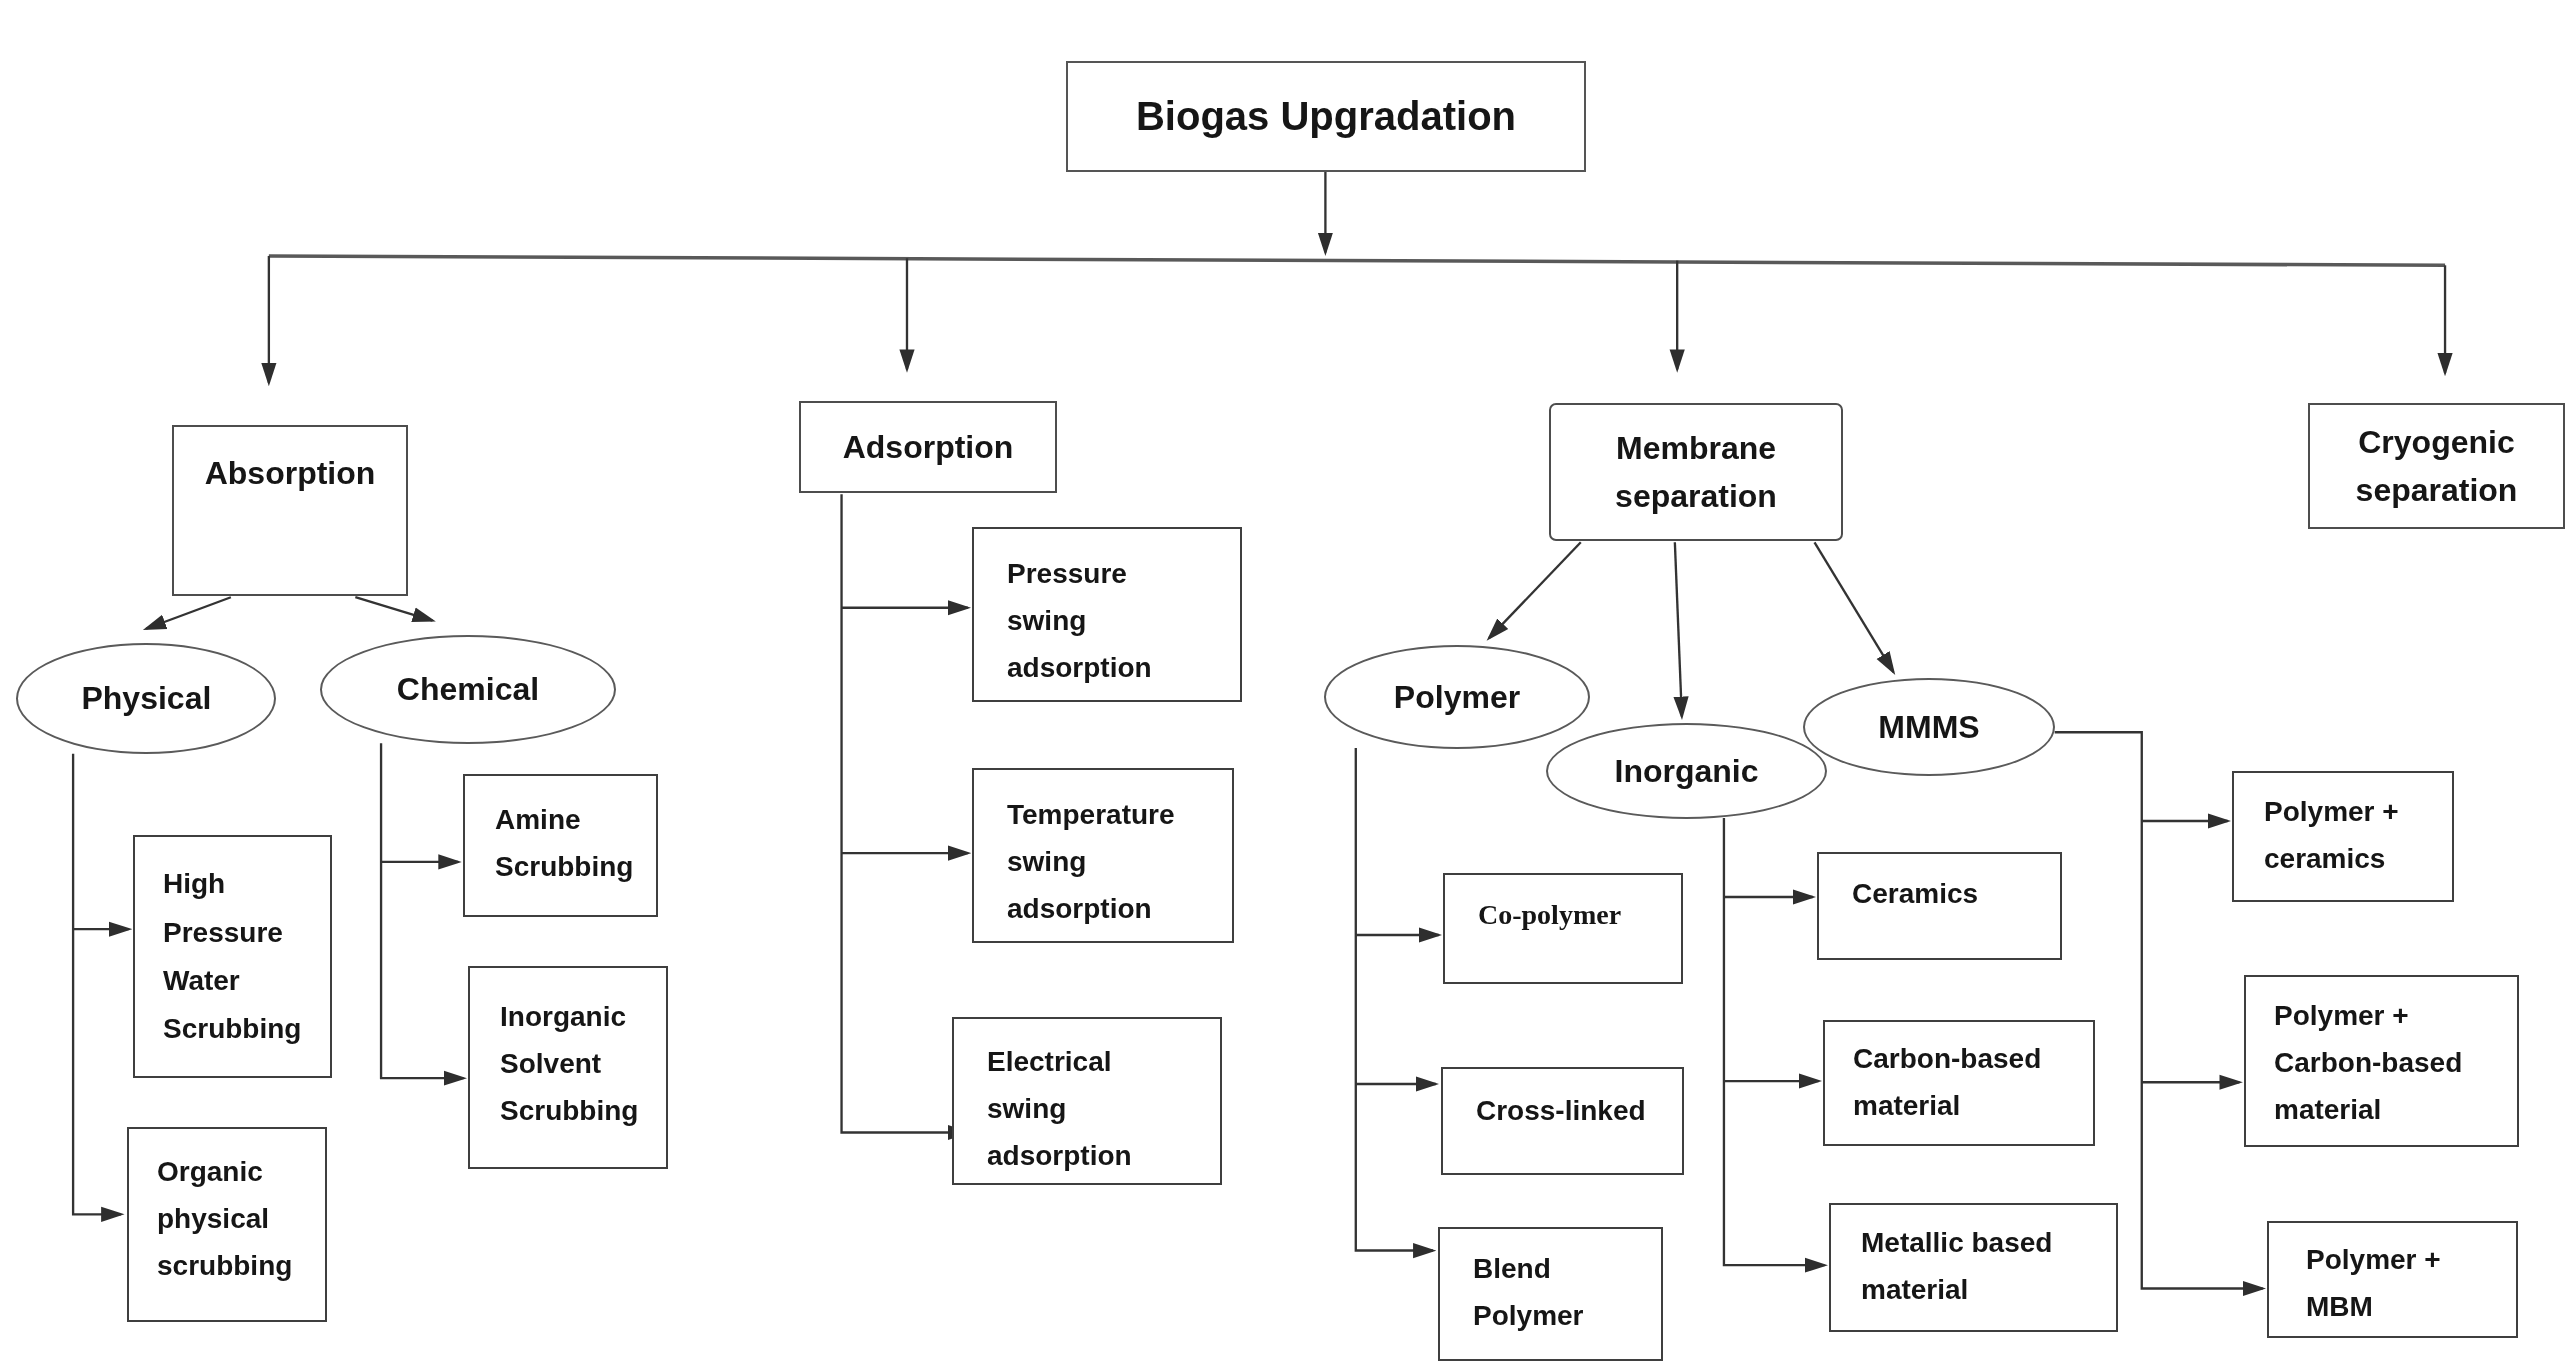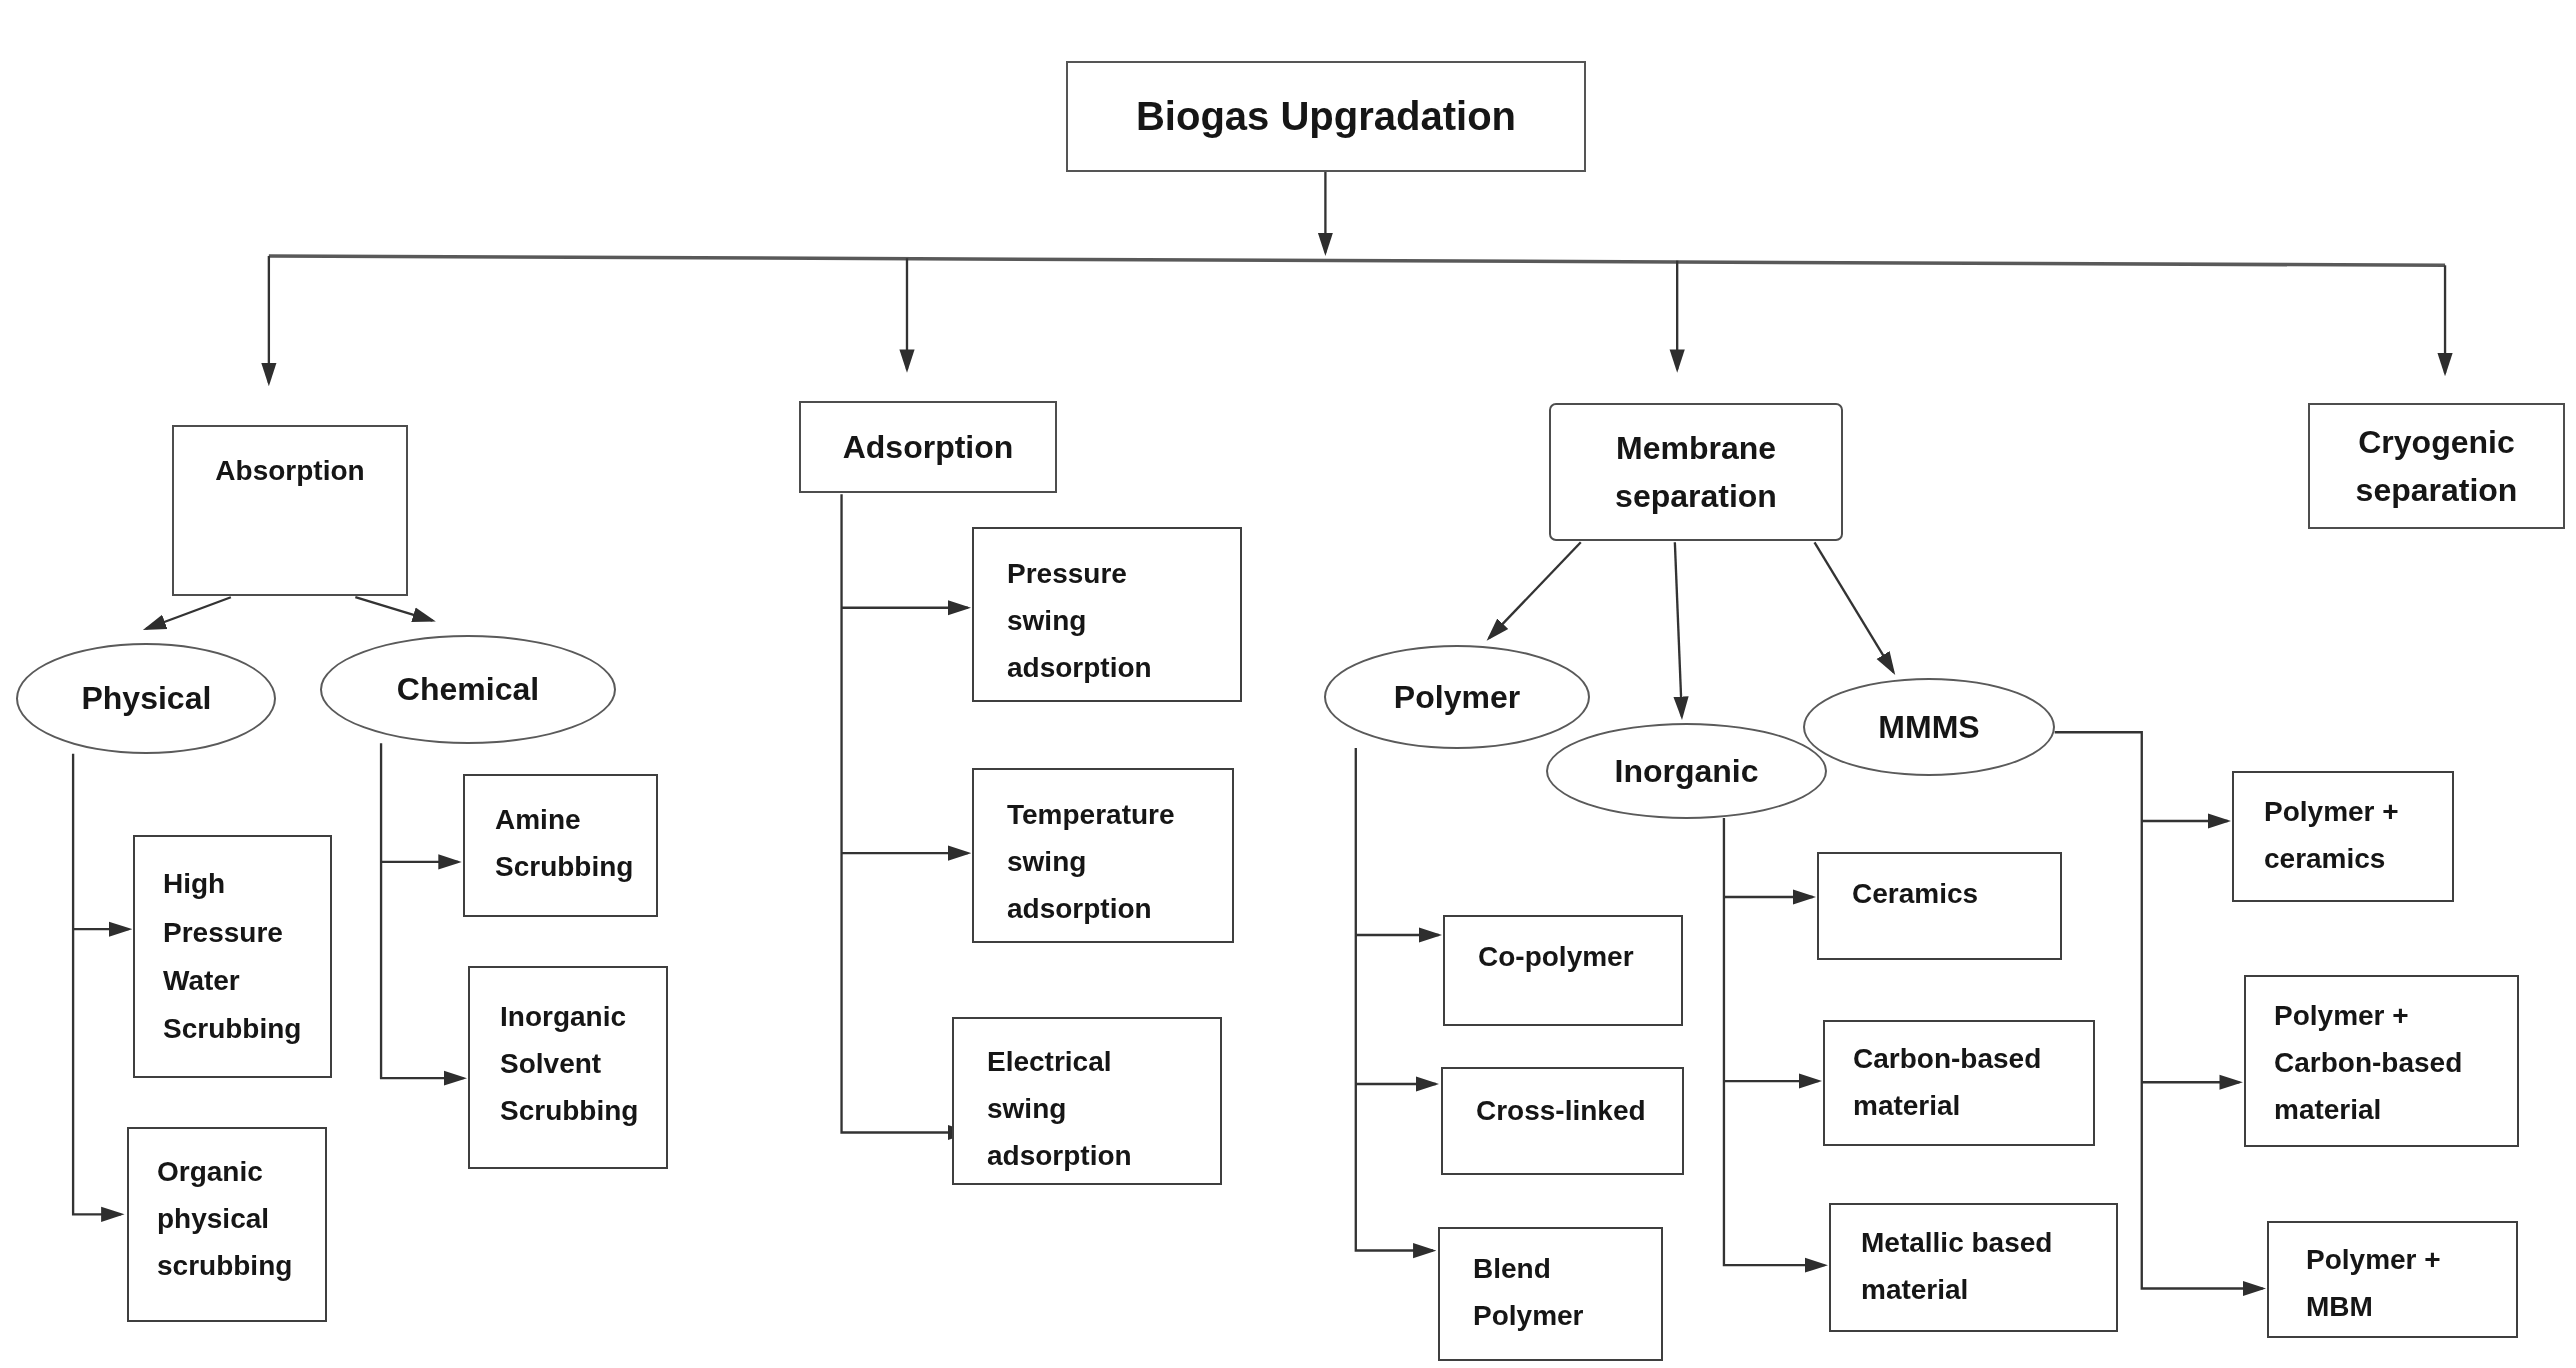--- a/index.html
+++ b/index.html
@@ -97,21 +97,21 @@
       <line x1="3665" y1="1405" x2="3812" y2="1405" marker-end="url(#ah)"></line>
       <line x1="3665" y1="1852" x2="3832" y2="1852" marker-end="url(#ah)"></line>
     </g>
   </svg>
 
   <div class="title-box" style="left:1066px;top:23.4px;width:520px;height:111px;">
     <span class="label">Biogas Upgradation</span>
   </div>
 
   <div class="node cat" style="left:172px;top:425px;width:236px;height:171px;padding-top:28px;">
-    <span class="label" style="font-size:28px;text-align:right;">Absorption</span>
+    <span class="label" style="font-size:32px;text-align:right;">Absorption</span>
   </div>
 
   <div class="node cat" style="left:799px;top:401px;width:258px;height:92px;align-items:center;">
     <span class="label" style="font-size:32px;">Adsorption</span>
   </div>
 
   <div class="node cat" style="left:1549px;top:403px;width:294px;height:138px;align-items:center;border-radius:7px;">
     <span class="label" style="font-size:32px;line-height:1.5;">Membrane
 separation</span>
   </div>
@@ -176,21 +176,21 @@
 swing
 adsorption</span>
   </div>
 
   <div class="node leaf" style="left:952px;top:1017px;width:270px;height:168px;padding:18.7px 5.8px 0 33px;">
     <span class="label">Electrical
 swing
 adsorption</span>
   </div>
 
-  <div class="node leaf" style="left:1443px;top:915px;width:240px;height:111px;padding:16.4px 5.8px 0 33px;">
+  <div class="node leaf" style="left:1443px;top:873px;width:240px;height:111px;padding:16.4px 5.8px 0 33px;font-family:Liberation Serif, serif;">
     <span class="label">Co-polymer</span>
   </div>
 
   <div class="node leaf" style="left:1441px;top:1067px;width:243px;height:108px;padding:17.5px 5.8px 0 33px;">
     <span class="label">Cross-linked</span>
   </div>
 
   <div class="node leaf" style="left:1438px;top:1227px;width:225px;height:134px;padding:16.4px 5.8px 0 33px;">
     <span class="label">Blend
 Polymer</span>

